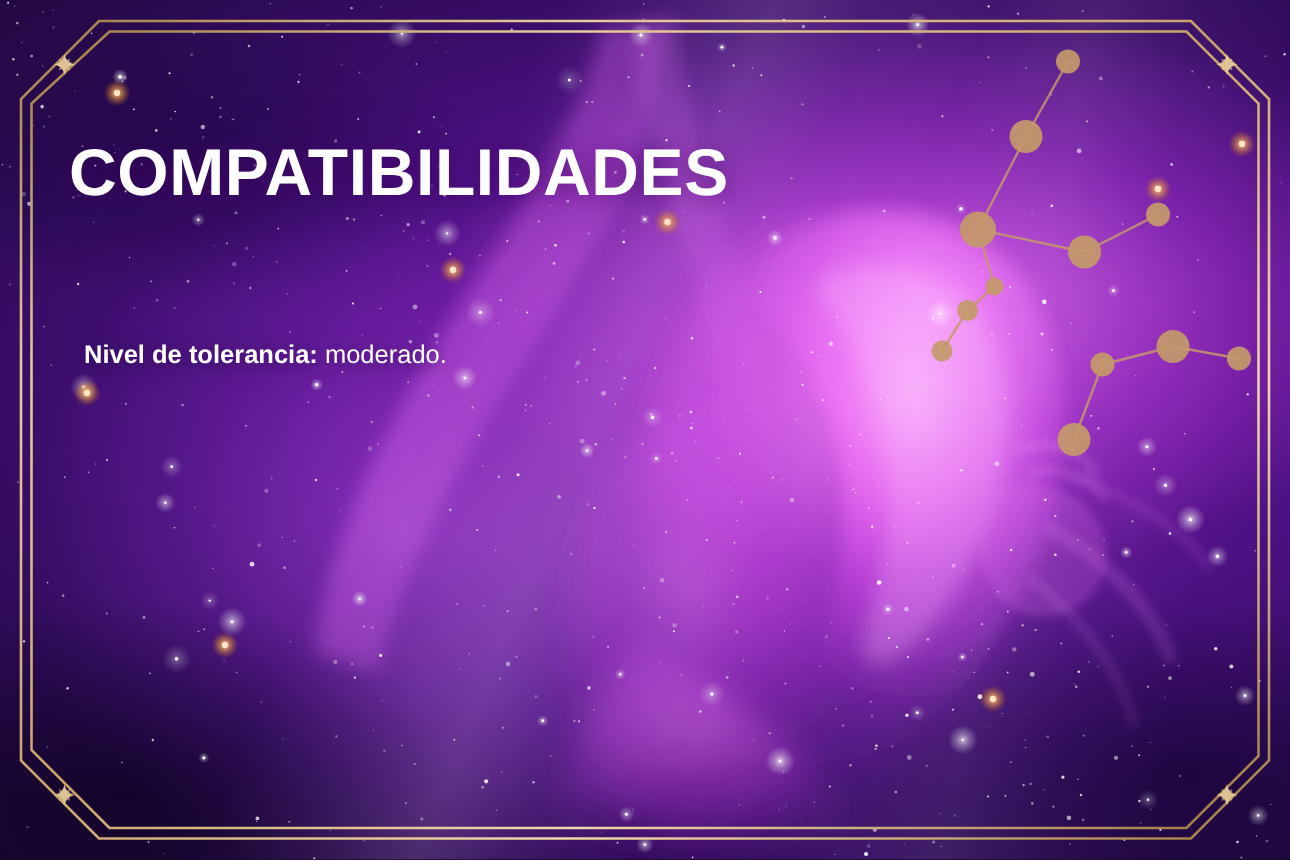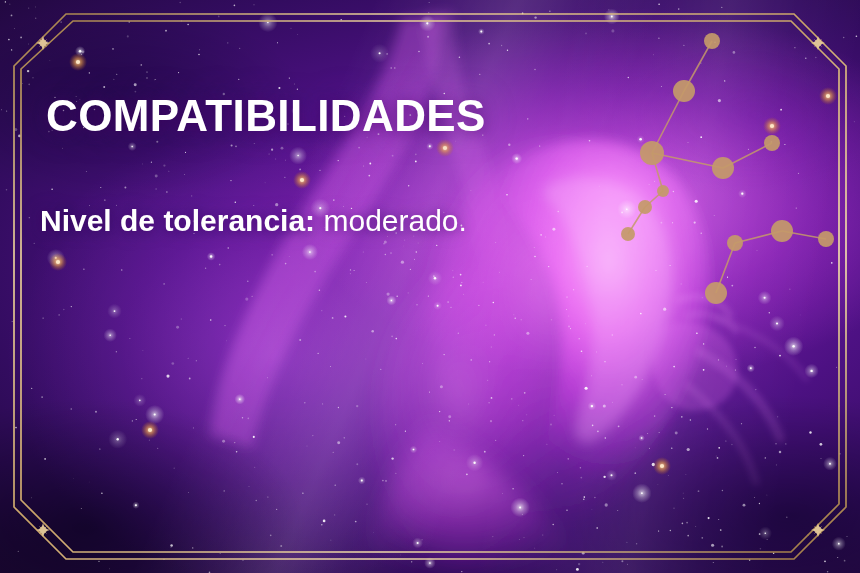--- a/index.html
+++ b/index.html
@@ -89,23 +89,23 @@
     font-size:44px;
     font-weight:bold;
     letter-spacing:.4px;
     color:#ffffff;
     line-height:1;
     text-shadow:0 2px 14px rgba(60,0,90,.55), 0 0 34px rgba(120,30,170,.35);
     white-space:nowrap;
   }
   .body-line{
     position:absolute;left:40px;
-    margin:0;
+    margin:16px;
     color:#ffffff;
-    font-size:30px;
+    font-size:17px;
     line-height:30px;
     max-width:730px;
     text-shadow:0 1px 10px rgba(50,0,80,.55), 0 0 22px rgba(110,25,160,.30);
   }
   #tolerance-line{top:206px;}
   #tension-line{top:284px;}
   .b{font-weight:bold;}
   .n{font-weight:normal;}
 </style>
 </head>

